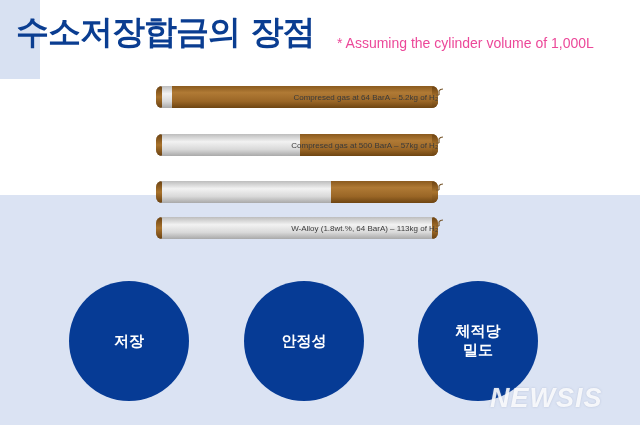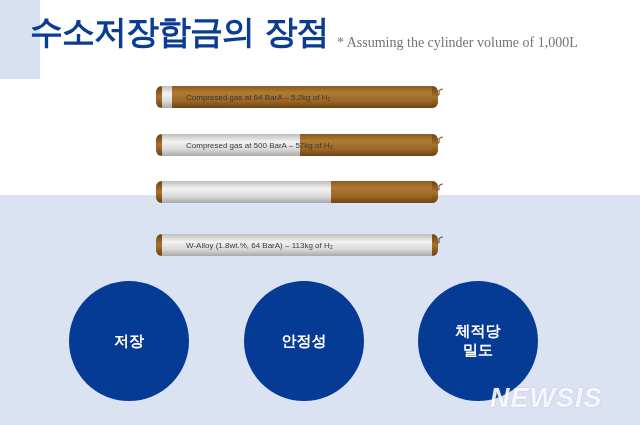--- a/index.html
+++ b/index.html
@@ -1,32 +1,32 @@
 <!DOCTYPE html>
 <html><head>
 <meta charset="utf-8">
 <style>
   * { margin:0; padding:0; box-sizing:border-box; }
   html, body { width:640px; height:425px; overflow:hidden; background:#ffffff; }
   body { position:relative; font-family:"DejaVu Sans","Liberation Sans",sans-serif; }
   .bg-band { position:absolute; left:0; top:195px; width:640px; height:230px; background:#dbe3f3; }
   .corner-block { position:absolute; left:0; top:0; width:40px; height:79px; background:#d8e1f2; }
-  .title { position:absolute; left:30px; top:10px; font-size:33px; font-weight:bold; color:#0a3d91; letter-spacing:-1px; white-space:nowrap;text-align:center; }
-  .note { position:absolute; left:337px; top:35px; font-family:Liberation Serif, serif; font-size:14px; color:#737373; white-space:nowrap; }
+  .title { position:absolute; left:16px; top:10px; font-size:33px; font-weight:bold; color:#0a3d91; letter-spacing:-1px; white-space:nowrap;text-align:center; }
+  .note { position:absolute; left:337px; top:35px; font-family:Liberation Sans, sans-serif; font-size:14px; color:#ec4899; white-space:nowrap; }
 
   .cyl { position:absolute; left:156px; height:22px; width:288px; }
   .cyl .body { position:absolute; left:0; top:0; width:282px; height:100%; border-radius:6px; overflow:hidden;
      background:linear-gradient(to bottom,#8a5a1e 0%,#b07a35 30%,#9a6626 70%,#6e4512 100%); }
   .cyl .silver { position:absolute; left:0; top:0; height:100%;
      background:linear-gradient(to bottom,#bdbdbd 0%,#f2f2f2 35%,#d9d9d9 70%,#a9a9a9 100%); }
   .cyl .capL, .cyl .capR { position:absolute; top:0; width:6px; height:100%;
      background:linear-gradient(to bottom,#6b4212,#a9732c,#6b4212); }
   .cyl .capL { left:0; border-radius:6px 2px 2px 6px; }
   .cyl .capR { right:0; border-radius:2px 6px 6px 2px; }
-  .cyl .label { position:absolute; left:0; width:282px; top:50%; transform:translateY(-50%); text-align:left;
+  .cyl .label { position:absolute; left:0; width:282px; top:50%; transform:translateY(-50%); text-align:right;
      font-family:"Liberation Sans",sans-serif; font-size:8px; color:#3a3a3a; white-space:nowrap;padding-left:30px; }
   .cyl .valve { position:absolute; right:0; top:2px; width:8px; height:10px; }
 
   .circle { position:absolute; width:120px; height:120px; border-radius:50%; background:#063b95;
      display:flex; align-items:center; justify-content:center; text-align:center; color:#ffffff;
      font-size:15px; font-weight:bold; line-height:19px; }
   .circle span { display:block; }
   .watermark { position:absolute; left:490px; top:383px; font-family:"Liberation Sans",sans-serif; font-style:italic;
      font-weight:bold; font-size:27px; color:rgba(255,255,255,0.85); letter-spacing:1px; text-shadow:0 0 2px rgba(150,160,190,0.5); }
 </style>
@@ -67,21 +67,21 @@
   <div class="body">
     <div class="silver" style="width:175px;"></div>
     <div class="capL"></div>
     <div class="capR"></div>
   </div>
   <svg class="valve" viewBox="0 0 8 10">
       <path d="M0 7 H3 M3 7 V3 Q4 1 7 1" stroke="#7a5a30" stroke-width="1.2" fill="none"></path>
     </svg>
 </div>
 
-<div class="cyl" style="top:234px;">
+<div class="cyl" style="top:217px;">
   <div class="body">
     <div class="silver" style="width:282px;"></div>
     <div class="capL"></div>
     <div class="capR"></div>
   </div>
   <div class="label">W-Alloy (1.8wt.%, 64 BarA) – 113kg of H₂</div>
   <svg class="valve" viewBox="0 0 8 10">
       <path d="M0 7 H3 M3 7 V3 Q4 1 7 1" stroke="#7a5a30" stroke-width="1.2" fill="none"></path>
     </svg>
 </div>

